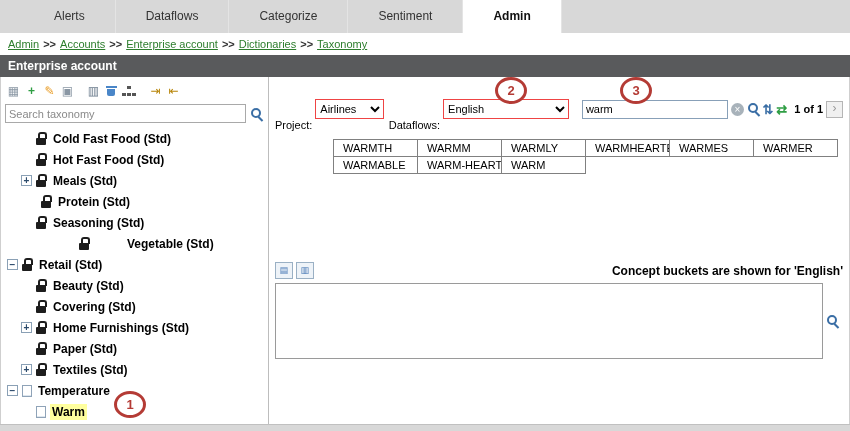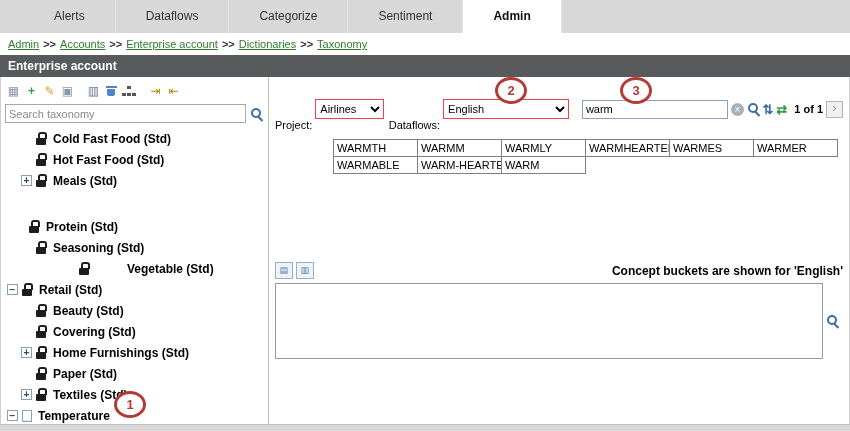--- a/index.html
+++ b/index.html
@@ -66,21 +66,21 @@
   .swapi{color:#2f9e44;font-weight:bold;font-size:13px;cursor:pointer;}
   .swapi::before{content:'⇄';}
   .pgn{font-weight:bold;font-size:11px;margin-left:4px;}
   .nextbox{width:15px;height:15px;min-width:15px;border:1px solid #b5b5b5;background:#f0f0f0;color:#9a9a9a;font-size:12px;line-height:13px;text-align:center;margin-left:auto;margin-right:2px;cursor:pointer;}
   .nextbox::before{content:'›';}
 
   
   .grid{margin:4px 4px 0 64px;font-size:11px;}
   .grow{display:flex;}
   .grow + .grow{margin-top:-1px;}
-  .gcell{width:85px;min-width:85px;height:18px;line-height:17px;border:1px solid #808080;background:#fff;padding-left:3px;box-sizing:border-box;margin-left:-1px;overflow:hidden;white-space:nowrap;}
+  .gcell{width:85px;min-width:85px;height:18px;line-height:17px;border:1px solid #808080;background:#fff;padding-left:9px;box-sizing:border-box;margin-left:-1px;overflow:hidden;white-space:nowrap;}
   .grow .gcell:first-child{margin-left:0;}
 
   
   .conceptrow{display:flex;align-items:center;margin-top:88px;padding:0 6px;gap:3px;}
   .cicon{width:16px;height:15px;min-width:16px;border:1px solid #9ab0c4;background:#eef3f8;font-size:9px;line-height:14px;text-align:center;color:#4a7ab5;cursor:pointer;}
   .cicon.a::before{content:'▤';}
   .cicon.b::before{content:'▥';}
   .cmsg{flex:1;text-align:right;font-weight:bold;font-size:12px;}
 
   
@@ -142,21 +142,21 @@
           <div class="titem" style="padding-left: 20px;">
             <span class="expander noex"></span>
             <span class="lockicon"></span>
             <span class="tlabel">Hot Fast Food (Std)</span>
           </div>
           <div class="titem" style="padding-left: 20px;">
             <span class="expander">+</span>
             <span class="lockicon"></span>
             <span class="tlabel">Meals (Std)</span>
           </div>
-          <div class="titem" style="padding-left: 13px; margin-top: 25px;">
+          <div class="titem" style="padding-left: 25px;">
             <span class="expander noex"></span>
             <span class="lockicon"></span>
             <span class="tlabel">Protein (Std)</span>
           </div>
           <div class="titem" style="padding-left: 20px;">
             <span class="expander noex"></span>
             <span class="lockicon"></span>
             <span class="tlabel">Seasoning (Std)</span>
           </div>
           <div class="titem" style="padding-left: 32px; gap: 31px;">

